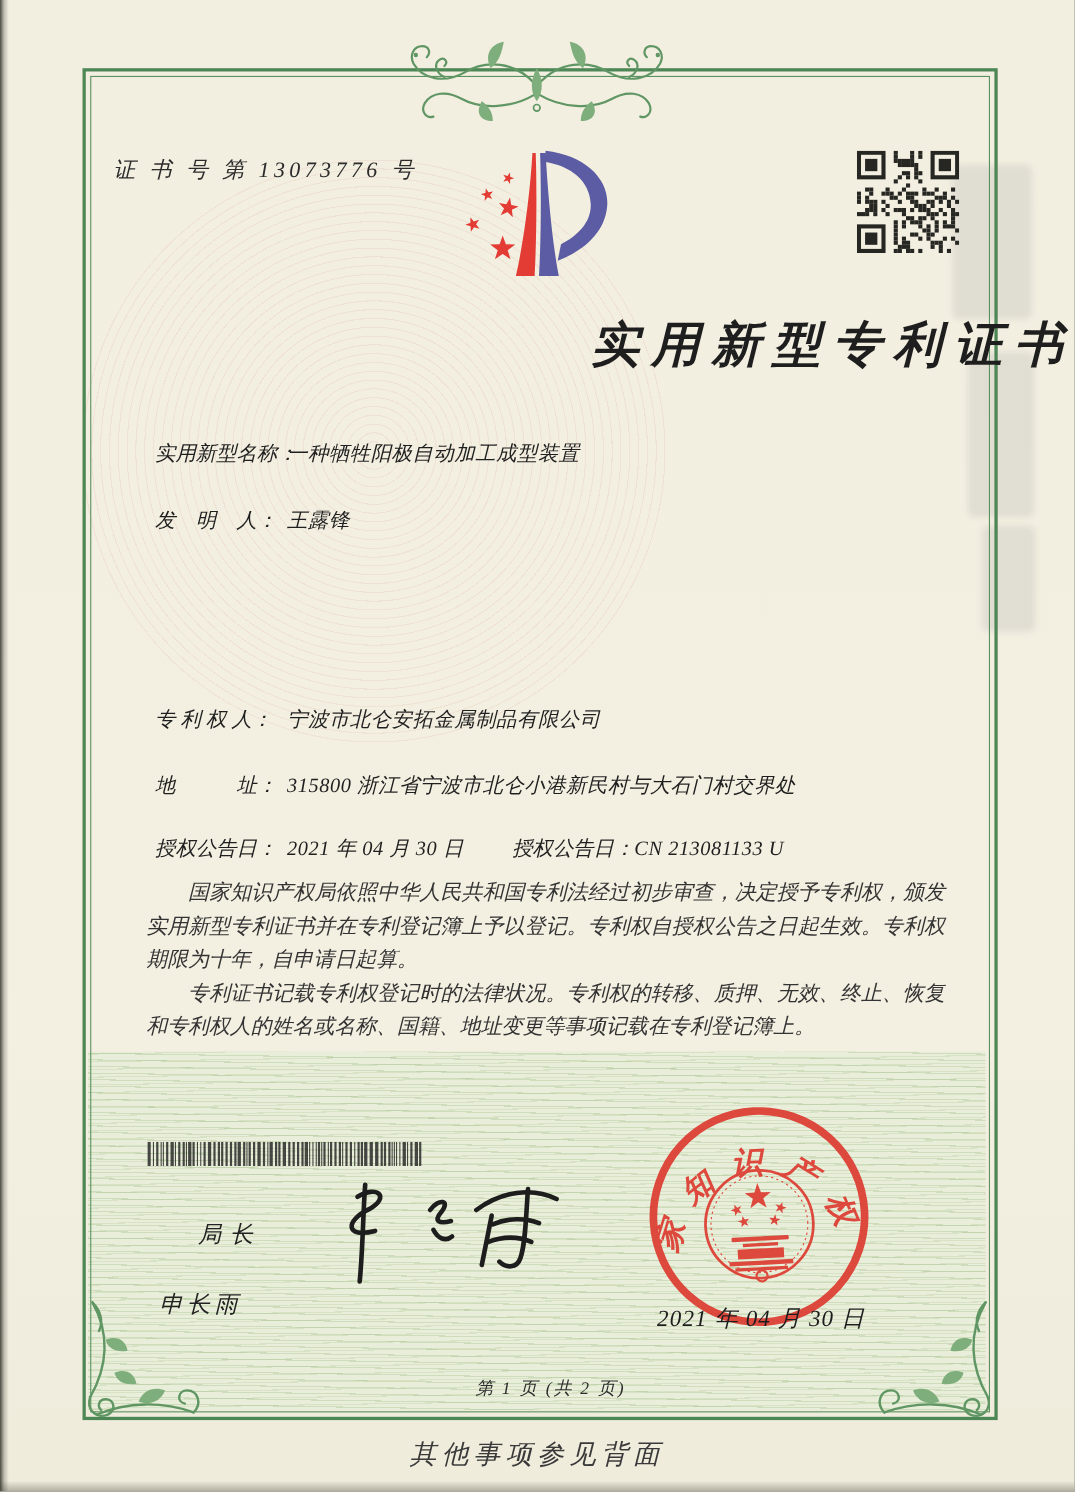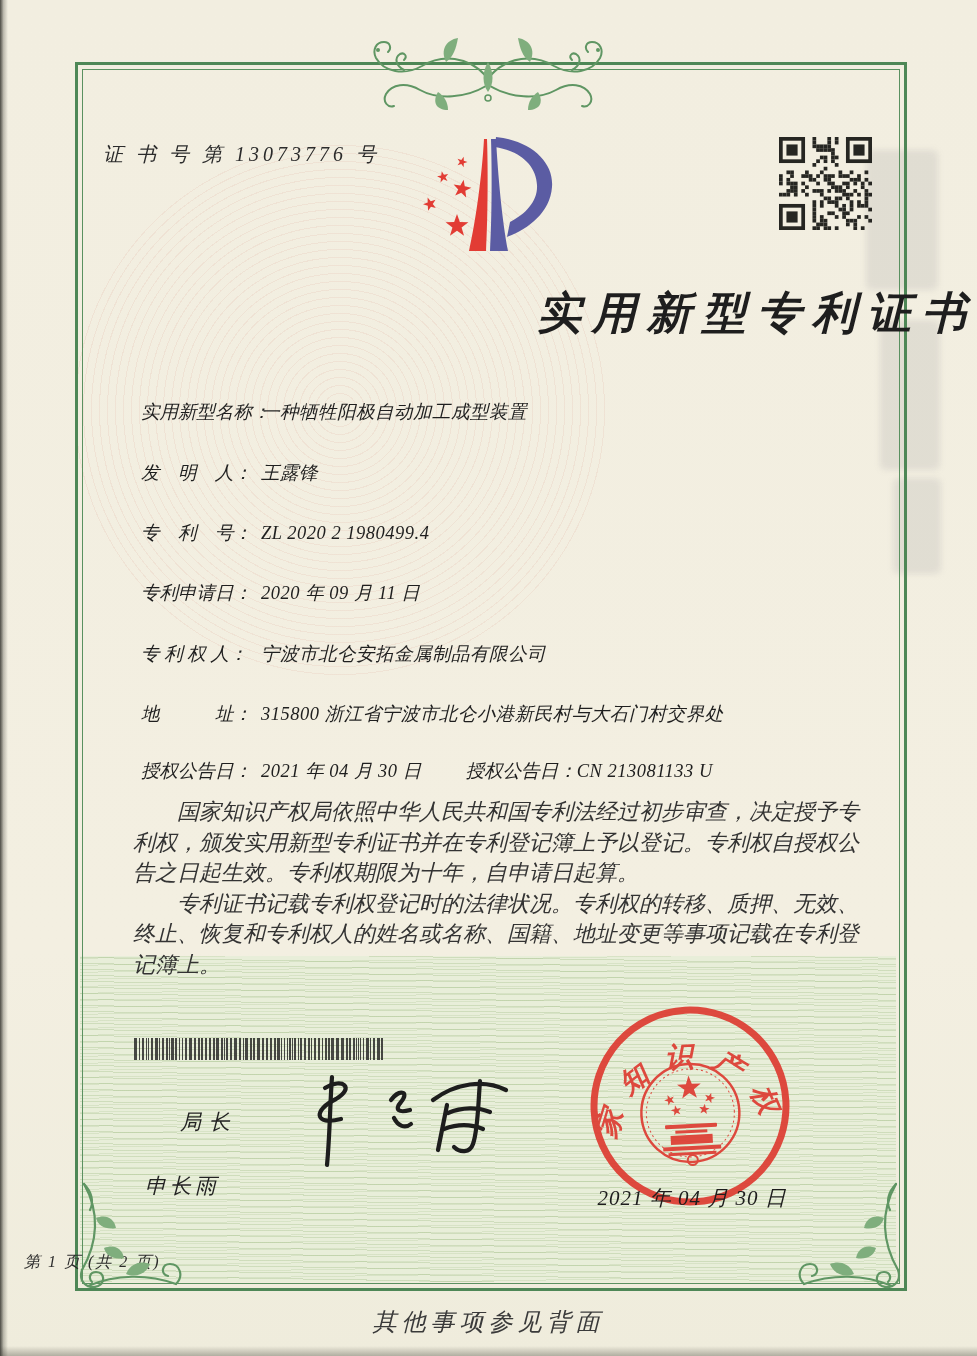--- a/index.html
+++ b/index.html
@@ -28,31 +28,31 @@
   
   .smudge{position:absolute;background:rgba(100,100,112,.12);filter:blur(3px);z-index:1;border-radius:6px;}
   .content{position:absolute;inset:0;z-index:5;}
   .cert-no{position:absolute;left:103px;top:141px;font-size:20px;letter-spacing:4px;color:#2b2b2b;}
   .doc-title{position:absolute;left:0;right:0;top:284px;text-align:right;
     font-size:44px;font-weight:700;letter-spacing:11px;color:#1e1e1e;}
   .row{position:absolute;left:141px;font-size:18.5px;color:#1f1f1f;white-space:nowrap;}
   .flabel{display:inline-block;width:120px;}
   .flabel.second{width:auto;margin-left:44px;}
   .fvalue{letter-spacing:.5px;}
-  .paragraphs{position:absolute;left:133px;top:797px;width:726px;font-size:22px;
+  .paragraphs{position:absolute;left:133px;top:797px;width:726px;font-size:19px;
     line-height:30.5px;text-align:justify;color:#333;}
   .paragraphs p{margin:0;text-indent:2em;}
   .barcode{position:absolute;left:134px;top:1038px;z-index:6;opacity:.85;}
   .director-title{position:absolute;left:145px;top:1108px;font-size:21px;letter-spacing:8px;color:#222;margin-left:35px;}
   .director-name{position:absolute;left:145px;top:1152px;font-size:21px;letter-spacing:4px;color:#222;margin-top:20px;}
   .signature{position:absolute;left:283px;top:1072px;z-index:6;}
   .seal{position:absolute;left:584px;top:1000px;z-index:6;mix-blend-mode:multiply;opacity:.92;transform:rotate(-3deg);}
   .seal-date{position:absolute;left:584px;top:1184px;width:216px;text-align:center;
     font-size:21px;letter-spacing:1px;color:#1d1d1d;z-index:7;}
-  .footer-page{position:absolute;left:0;right:0;top:1252px;font-size:16px;letter-spacing:2px;color:#2c2c2c;padding-left:24px;}
+  .footer-page{position:absolute;left:0;right:0;top:1252px;text-align:center;font-size:16px;letter-spacing:2px;color:#2c2c2c;padding-left:24px;}
   .back-note{position:absolute;left:0;right:0;top:1306px;text-align:center;font-size:24px;letter-spacing:5px;color:#3a3a3a;}
   .ornament-top{position:absolute;left:318px;top:32px;z-index:8;}
   .corner{position:absolute;z-index:8;}
   .corner.left{left:70px;top:1178px;}
   .corner.right{left:792px;top:1178px;transform:scaleX(-1);}
   .logo{position:absolute;left:412px;top:125px;}
   .qr{position:absolute;left:779px;top:137px;}
 </style>
 </head>
 <body>
@@ -300,26 +300,20 @@
       </svg>
 
     <div class="doc-title">实用新型专利证书</div>
 
     <div class="row" style="top:399px">
       <span class="flabel">实用新型名称：</span><span class="fvalue">一种牺牲阳极自动加工成型装置</span>
     </div>
     <div class="row" style="top:460px">
       <span class="flabel">发　明　人：</span><span class="fvalue">王露锋</span>
     </div>
-    <div class="row" style="top:520px">
-      <span class="flabel">专　利　号：</span><span class="fvalue">ZL 2020 2 1980499.4</span>
-    </div>
-    <div class="row" style="top:580px">
-      <span class="flabel">专利申请日：</span><span class="fvalue">2020 年 09 月 11 日</span>
-    </div>
     <div class="row" style="top:641px">
       <span class="flabel">专 利 权 人：</span><span class="fvalue">宁波市北仑安拓金属制品有限公司</span>
     </div>
     <div class="row" style="top:701px">
       <span class="flabel">地　　　址：</span><span class="fvalue">315800 浙江省宁波市北仑小港新民村与大石门村交界处</span>
     </div>
     <div class="row" style="top:758px">
       <span class="flabel">授权公告日：</span><span class="fvalue">2021 年 04 月 30 日</span><span class="flabel second">授权公告日：</span><span class="fvalue">CN 213081133 U</span>
     </div>
 

